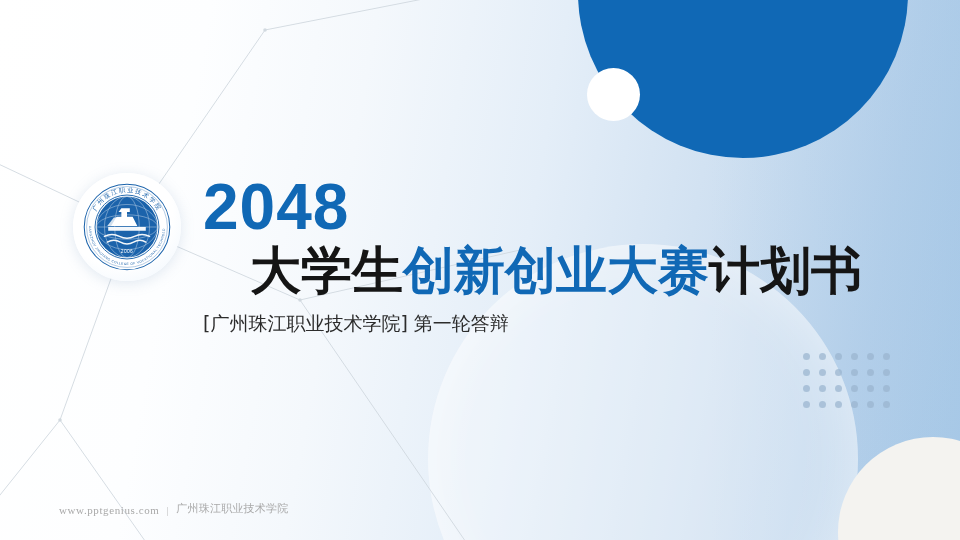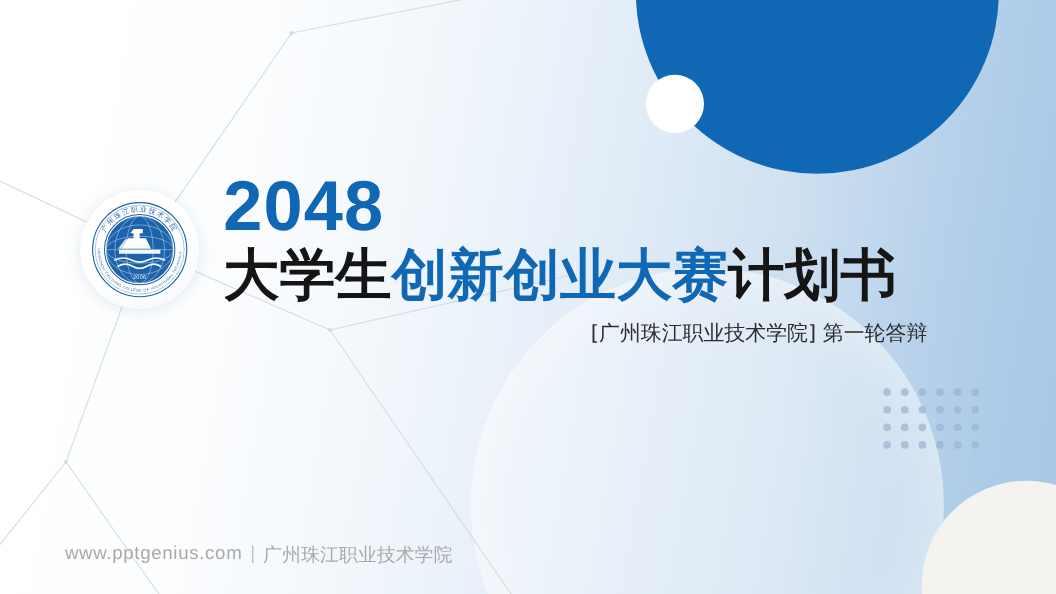--- a/index.html
+++ b/index.html
@@ -62,55 +62,55 @@
   #logo-wrap {
     position:absolute; left:73px; top:173px;
     width:108px; height:108px; border-radius:50%;
     background:radial-gradient(circle at 42% 36%, #ffffff 58%, #f6fafe 78%, #eef5fc 100%);
     box-shadow:0 2px 14px rgba(120,150,185,.22);
     display:flex; align-items:center; justify-content:center;
   }
   #logo-wrap svg { display:block; }
 
   
-  #text-block { position:absolute; left:203px; top:156px; width:640px; }
+  #text-block { position:absolute; left:203px; top:176px; width:640px; }
 
   #year {
     font-size:64px; line-height:62px; font-weight:bold;
     color:#1068b5; letter-spacing:1px;
     font-family:"Liberation Sans","DejaVu Sans",sans-serif;
   }
   #headline {
     margin-top:4px;
     font-size:51px; line-height:57px; font-weight:bold;
     white-space:nowrap; letter-spacing:0px;
     font-family:"DejaVu Sans","Liberation Sans",sans-serif;
+    margin-left:47px;
   }
   #headline .dark { color:#151515; }
   #headline .blue { color:#1068b5; }
 
   #sub-line {
     margin-top:11px;
     font-size:19px; line-height:26px; color:#2c2c2c;
     font-family:"DejaVu Sans","Liberation Sans",sans-serif;
-    text-align:right;
   }
 
   #meta { position:absolute; left:203px; top:368px; }
   #meta div {
     font-size:14px; line-height:21px; color:#8d8d8d;
     font-family:"DejaVu Sans","Liberation Sans",sans-serif;
   }
 
   
   #footer {
     position:absolute; left:59px; bottom:24px;
-    display:flex; align-items:flex-start; gap:7px;
-    font-size:17px; color:#a9a9a9; letter-spacing:.6px;
-    font-family:Liberation Sans, sans-serif;
+    display:flex; align-items:flex-end; gap:7px;
+    font-size:11px; color:#a9a9a9; letter-spacing:.6px;
+    font-family:Liberation Serif, serif;
   }
   #footer .sep { color:#c2c2c2; }
   #footer .cn { letter-spacing:.2px; }
 </style>
 </head>
 <body>
 
 <div id="slide">
 
   <div class="deco light-band-right"></div>

